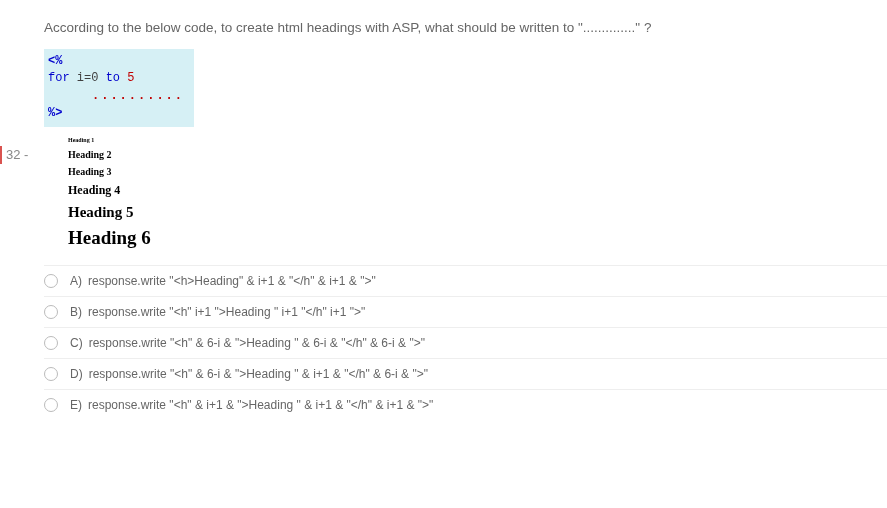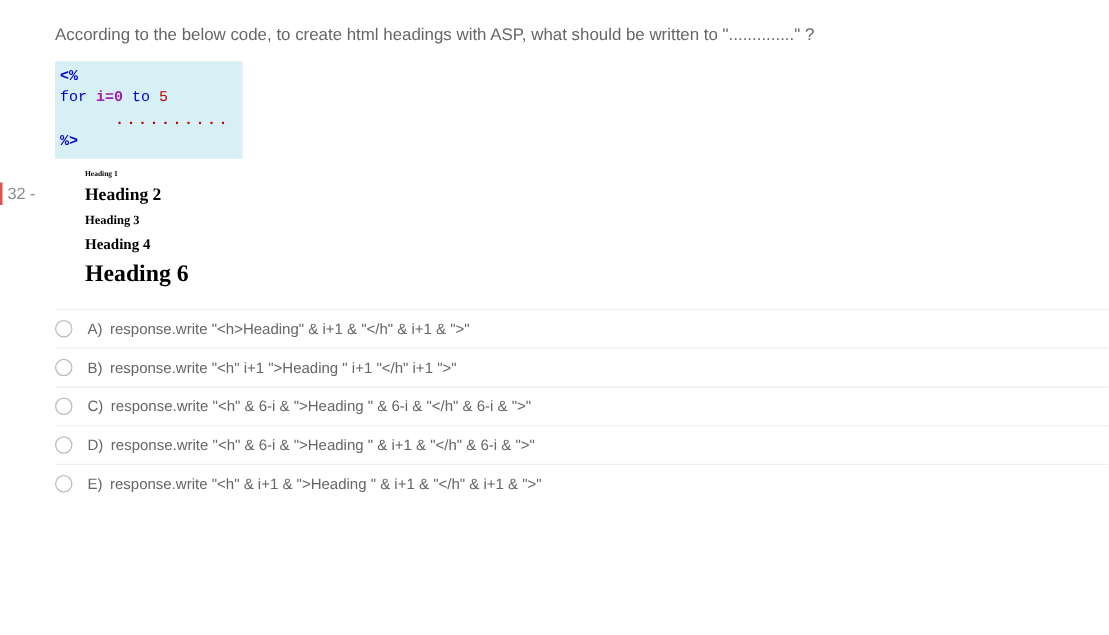--- a/index.html
+++ b/index.html
@@ -39,32 +39,32 @@
     background: #d6f0f5;
     display: inline-block;
     padding: 4px 10px 4px 4px;
     font-family: "Consolas", "Courier New", monospace;
     font-size: 12px;
     line-height: 1.45;
     margin-bottom: 10px;
   }
   .code-block .kw-tag { color: #0000cd; font-weight: bold; }
   .code-block .kw { color: #0000cd; font-weight: normal; }
-  .code-block .ident { color: #a21caf; font-weight: bold; }
+  .code-block .ident { color: #404040; }
   .code-block .num { color: #c00000; }
   .code-block .dots { color: #c00000; letter-spacing: 2px; font-weight: bold; padding-left: 44px; }
 
   .headings-output {
     font-family: "Times New Roman", Times, serif;
     color: #000;
     margin-bottom: 16px;
     padding-left: 24px;
   }
   .headings-output .h1 { font-size: 6px; font-weight: bold; margin-bottom: 6px;}
-  .headings-output .h2 { font-size: 14px; font-weight: bold; margin-bottom: 6px;}
+  .headings-output .h2 { font-size: 10px; font-weight: bold; margin-bottom: 6px;}
   .headings-output .h3 { font-size: 10px; font-weight: bold; margin-bottom: 6px;}
   .headings-output .h4 { font-size: 12px; font-weight: bold; margin-bottom: 6px;}
   .headings-output .h5 { font-size: 15px; font-weight: bold; margin-bottom: 6px;}
   .headings-output .h6 { font-size: 19px; font-weight: bold; margin-bottom: 2px;}
 
   .options { margin-top: 4px; }
   .option-row {
     display: flex;
     align-items: center;
     padding: 8px 0 8px 0;
@@ -106,20 +106,21 @@
     </div>
     <div class="dots">..........</div>
     <div><span class="kw-tag">%&gt;</span></div>
   </div>
 
   <div class="headings-output" id="headings-output">
       <div class="h1">Heading 1</div>
       <div class="h2">Heading 2</div>
       <div class="h3">Heading 3</div>
       <div class="h4">Heading 4</div>
+      <div class="h5">Heading 5</div>
       <div class="h6">Heading 6</div>
     </div>
 
   <div class="options" id="options-list">
       <div class="option-row">
         <div class="radio"></div>
         <span class="opt-letter">A)</span>
         <span class="opt-text">response.write "&lt;h&gt;Heading" &amp; i+1 &amp; "&lt;/h" &amp; i+1 &amp; "&gt;"</span>
       </div>
       <div class="option-row">

